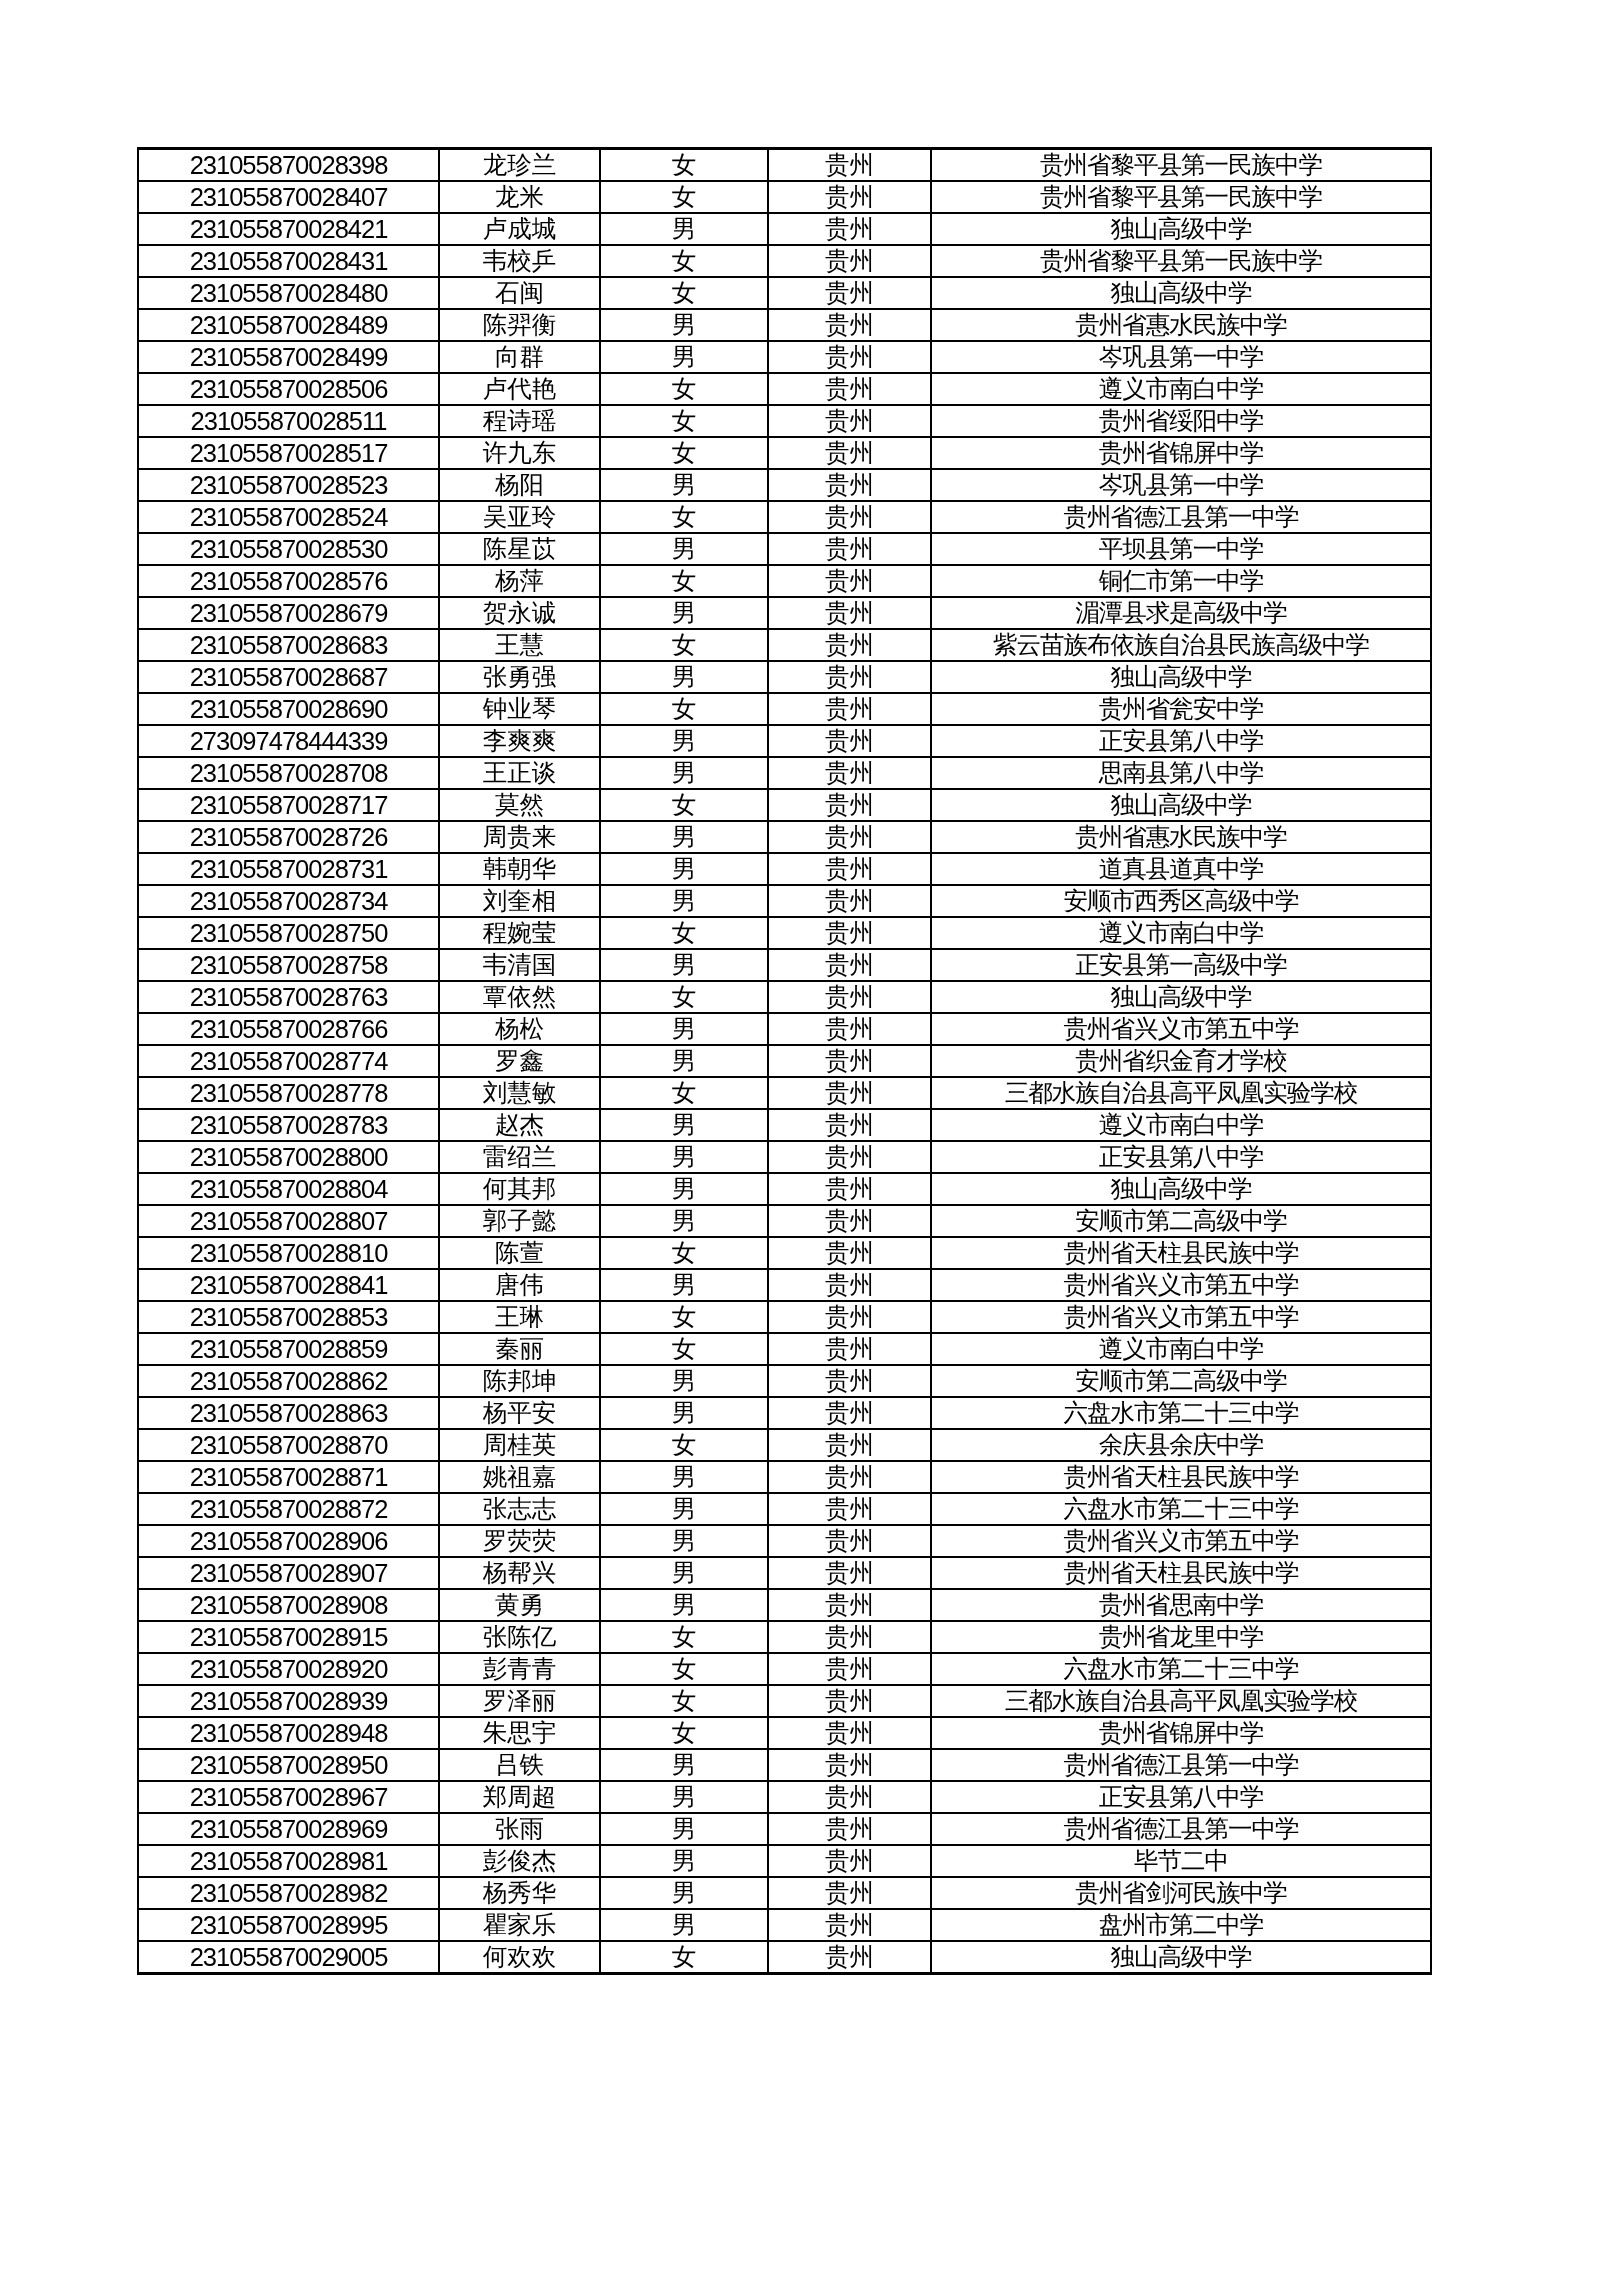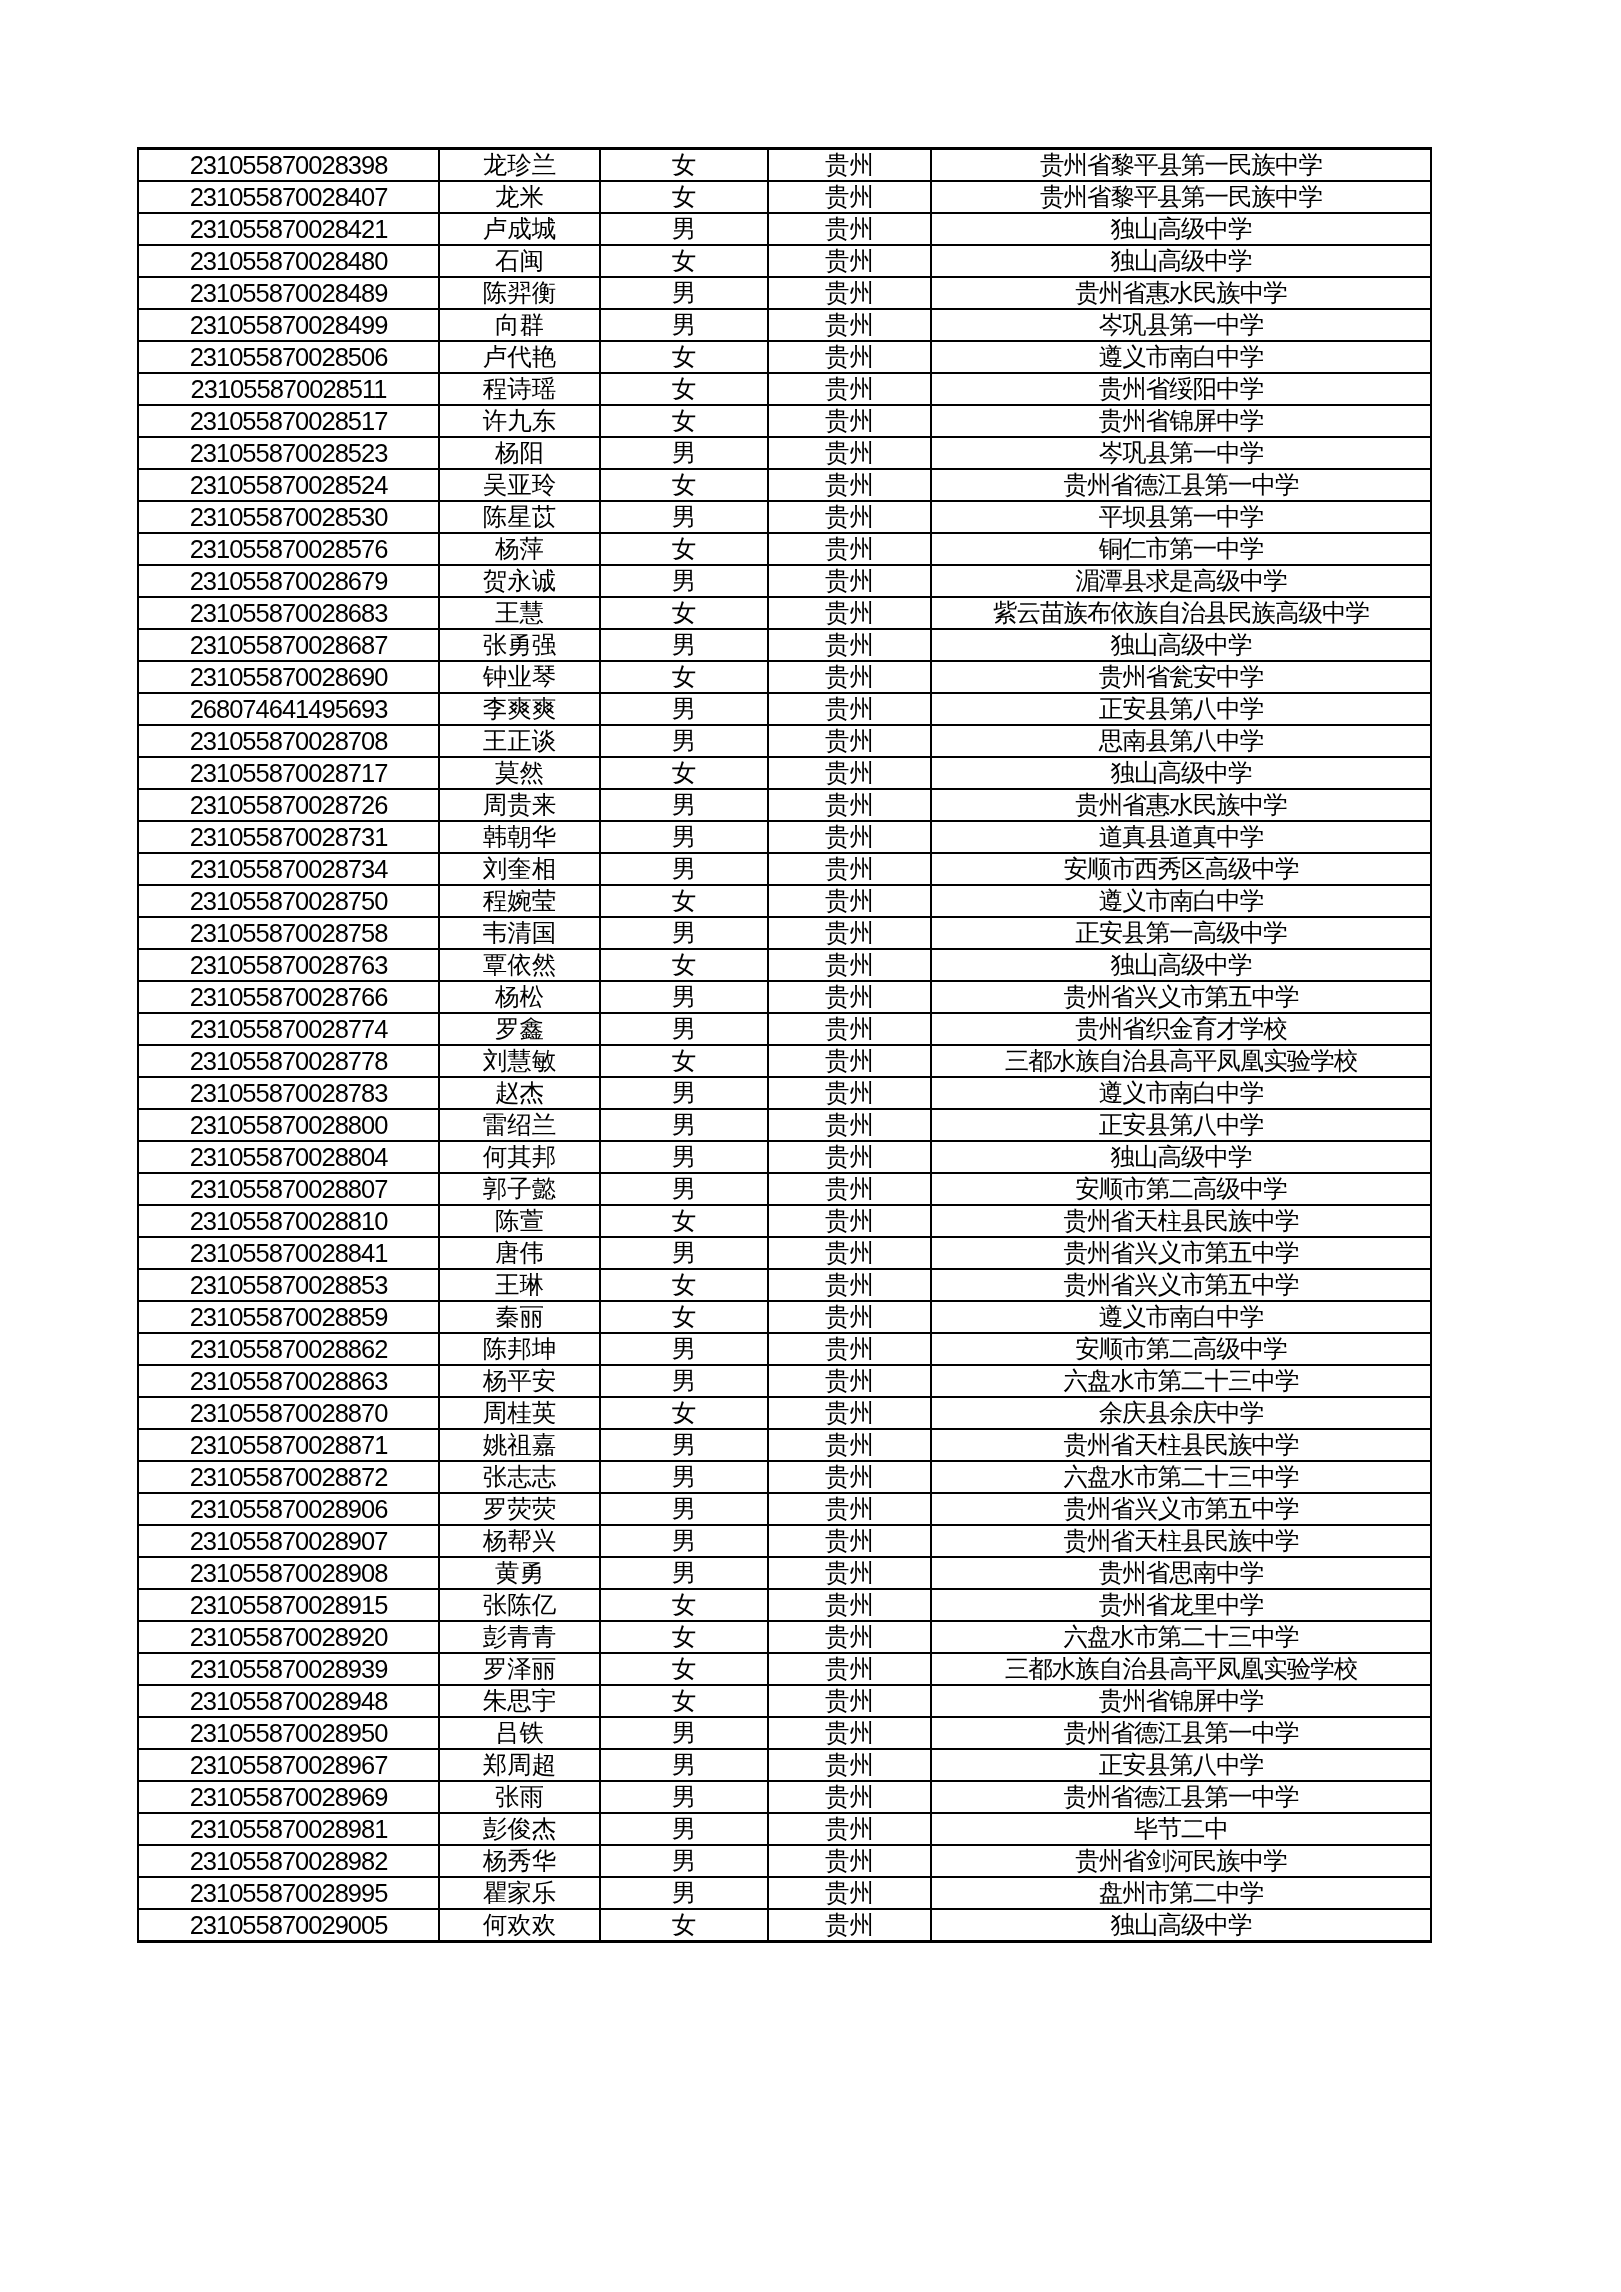--- a/index.html
+++ b/index.html
@@ -58,20 +58,27 @@
   </tr>
 
   <tr>
     <td class="c-id">231055870028421</td>
     <td class="c-name">卢成城</td>
     <td class="c-gender">男</td>
     <td class="c-prov">贵州</td>
     <td class="c-school">独山高级中学</td>
   </tr>
 
+  <tr>
+    <td class="c-id">231055870028431</td>
+    <td class="c-name">韦校乒</td>
+    <td class="c-gender">女</td>
+    <td class="c-prov">贵州</td>
+    <td class="c-school">贵州省黎平县第一民族中学</td>
+  </tr>
 
   <tr>
     <td class="c-id">231055870028480</td>
     <td class="c-name">石闽</td>
     <td class="c-gender">女</td>
     <td class="c-prov">贵州</td>
     <td class="c-school">独山高级中学</td>
   </tr>
 
   <tr>
@@ -173,21 +180,21 @@
 
   <tr>
     <td class="c-id">231055870028690</td>
     <td class="c-name">钟业琴</td>
     <td class="c-gender">女</td>
     <td class="c-prov">贵州</td>
     <td class="c-school">贵州省瓮安中学</td>
   </tr>
 
   <tr>
-    <td class="c-id">268074641495693</td>
+    <td class="c-id">273097478444339</td>
     <td class="c-name">李爽爽</td>
     <td class="c-gender">男</td>
     <td class="c-prov">贵州</td>
     <td class="c-school">正安县第八中学</td>
   </tr>
 
   <tr>
     <td class="c-id">231055870028708</td>
     <td class="c-name">王正谈</td>
     <td class="c-gender">男</td>

